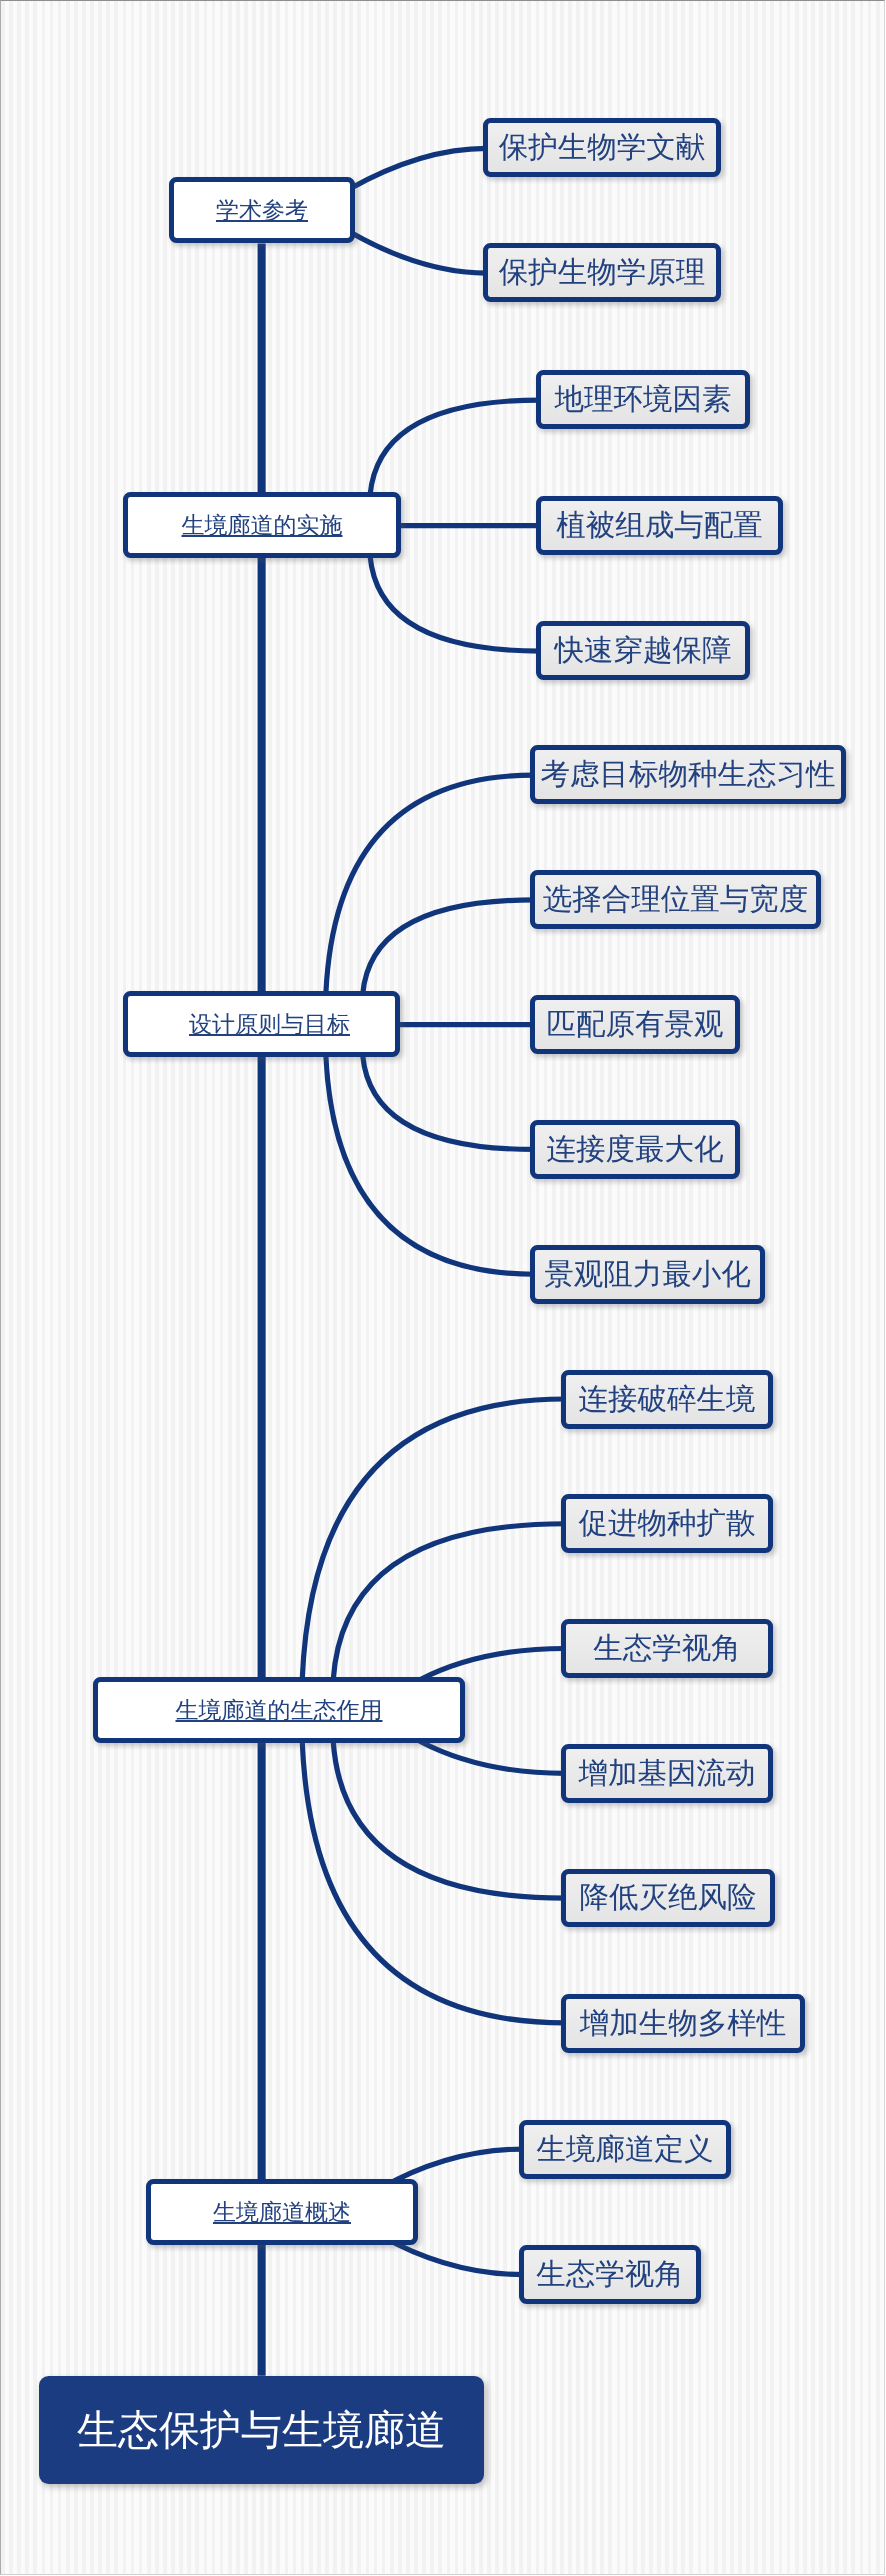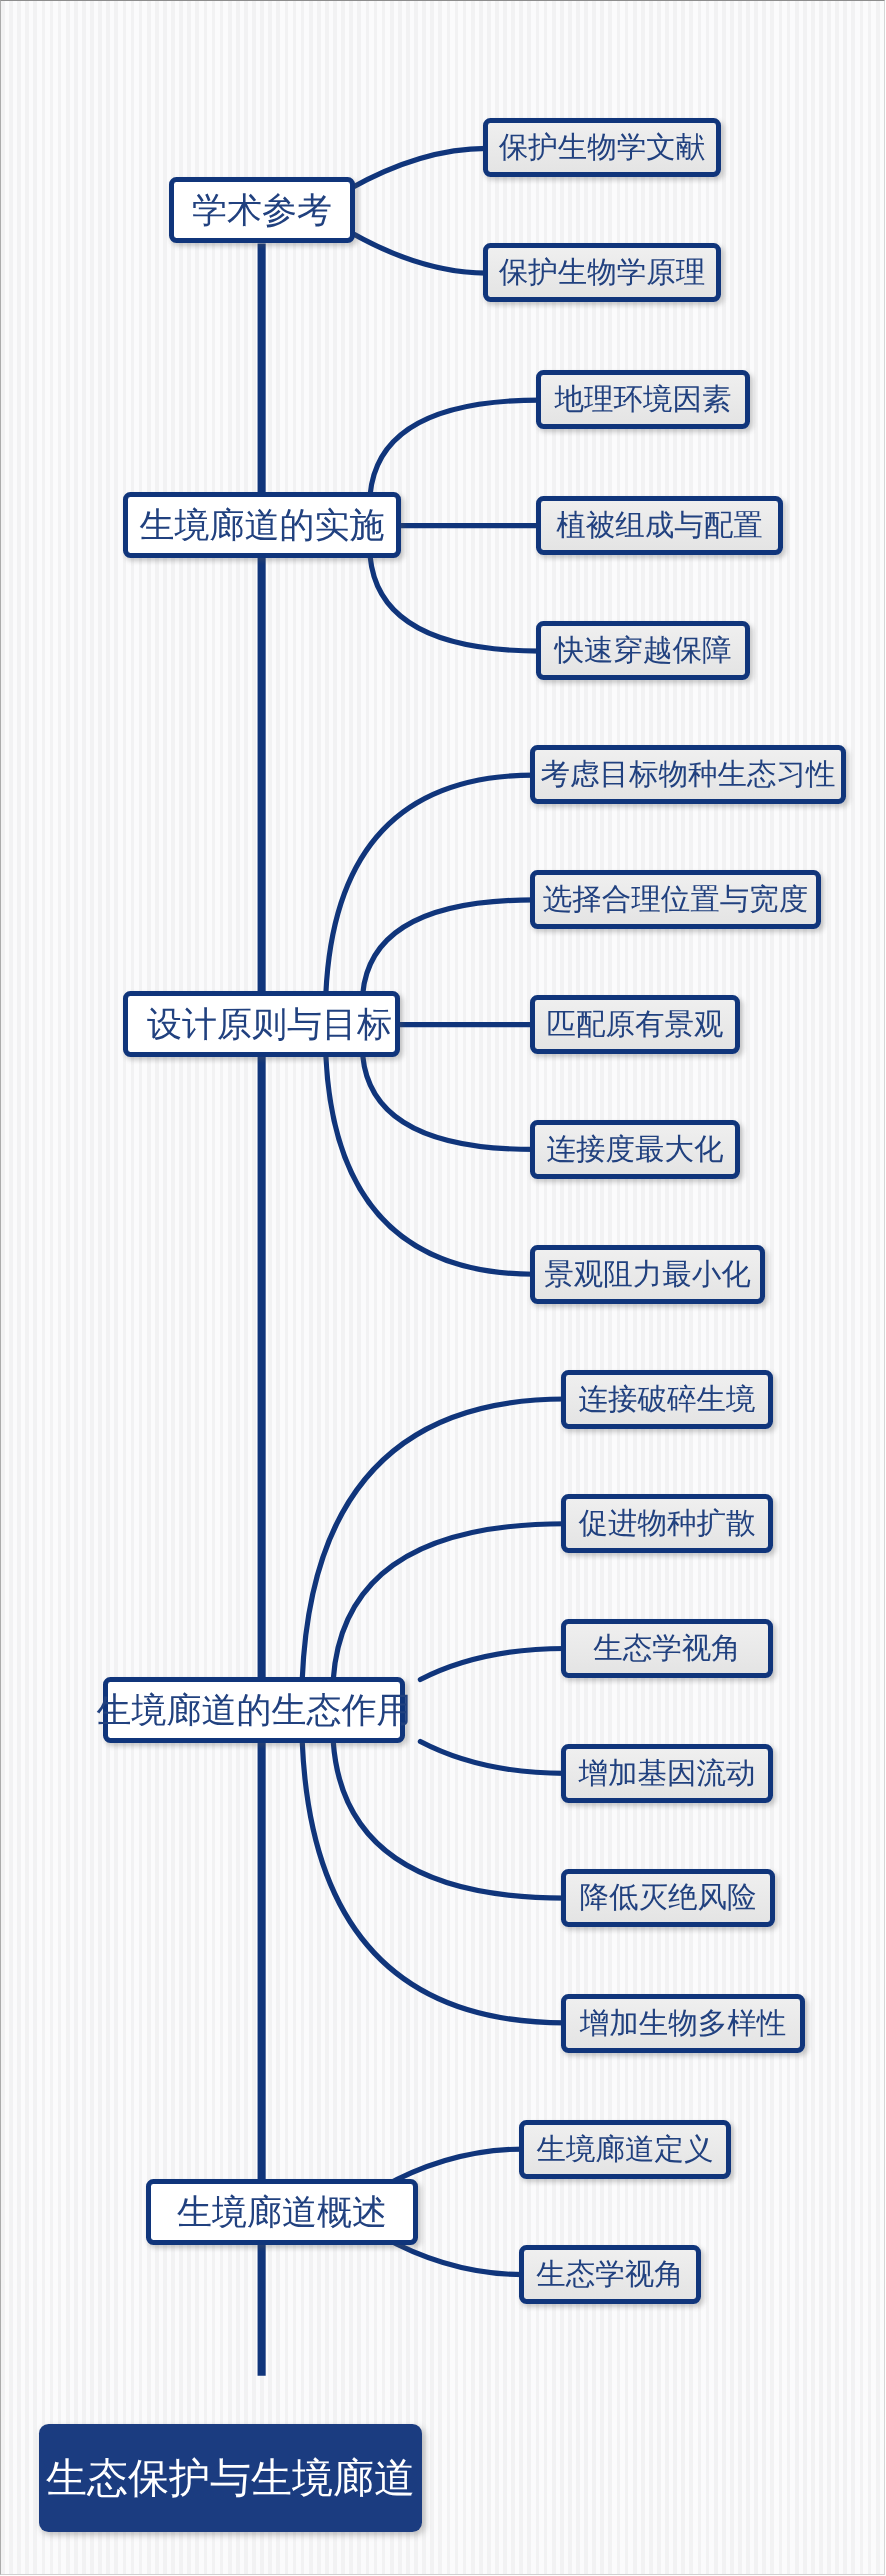--- a/index.html
+++ b/index.html
@@ -57,22 +57,23 @@
     align-items:center;
     justify-content:center;
     white-space:nowrap;
     box-sizing:border-box;
     color:var(--navy-text);
   }
   .node.l1{
     background:var(--branch-bg);
     border:5.2px solid var(--navy-line);
     border-radius:7.4px;
-    font-size:35px;
+    font-size:23px;
     box-shadow:2.2px 3px 5.2px rgba(90,90,90,.32);
+    text-decoration:underline;
   }
   .node.l2{
     background:linear-gradient(180deg,var(--child-bg-top),var(--child-bg-bot));
     border:5.2px solid var(--navy-line);
     border-radius:7.4px;
     font-size:29.5px;
     box-shadow:2.2px 3px 5.2px rgba(90,90,90,.32);
   }
   .node.root{
     background:var(--root-bg);
@@ -115,21 +116,21 @@
     <path class="wire" d="M 514,2962 Q 608,2909 708,2909"></path>
     <path class="wire" d="M 514,3026 Q 608,3079 708,3079"></path>
   </svg>
 
   <div class="node l1" style="left:168px;top:176px;width:186px;height:66px;">学术参考</div>
 
   <div class="node l1" style="left:122px;top:491px;width:278px;height:66px;">生境廊道的实施</div>
 
   <div class="node l1" style="left:122px;top:990px;width:277px;height:66px;padding-left:16px;">设计原则与目标</div>
 
-  <div class="node l1" style="left:102px;top:1676px;width:302px;height:66px;">生境廊道的生态作用</div>
+  <div class="node l1" style="left:92px;top:1676px;width:372px;height:66px;">生境廊道的生态作用</div>
 
   <div class="node l1" style="left:137px;top:2178px;width:272px;height:66px;margin-left:8px;">生境廊道概述</div>
 
   <div class="node l2" style="left:482px;top:117px;width:238px;height:59px;">保护生物学文献</div>
   <div class="node l2" style="left:482px;top:242px;width:238px;height:59px;">保护生物学原理</div>
 
   <div class="node l2" style="left:535px;top:369px;width:214px;height:59px;">地理环境因素</div>
   <div class="node l2" style="left:535px;top:495px;width:247px;height:59px;">植被组成与配置</div>
   <div class="node l2" style="left:535px;top:620px;width:214px;height:59px;">快速穿越保障</div>
 
@@ -142,16 +143,16 @@
   <div class="node l2" style="left:560px;top:1369px;width:212px;height:59px;">连接破碎生境</div>
   <div class="node l2" style="left:560px;top:1493px;width:212px;height:59px;">促进物种扩散</div>
   <div class="node l2" style="left:560px;top:1618px;width:212px;height:59px;">生态学视角</div>
   <div class="node l2" style="left:560px;top:1743px;width:212px;height:59px;">增加基因流动</div>
   <div class="node l2" style="left:560px;top:1868px;width:214px;height:58px;">降低灭绝风险</div>
   <div class="node l2" style="left:560px;top:1993px;width:244px;height:59px;">增加生物多样性</div>
 
   <div class="node l2" style="left:518px;top:2119px;width:212px;height:59px;">生境廊道定义</div>
   <div class="node l2" style="left:518px;top:2244px;width:182px;height:59px;">生态学视角</div>
 
-  <div class="node root" style="left:38px;top:2375px;width:383px;height:108px;margin-top:48px;">生态保护与生境廊道</div>
+  <div class="node root" style="left:38px;top:2375px;width:445px;height:108px;">生态保护与生境廊道</div>
 
 </div>
 
 
 </body></html>

